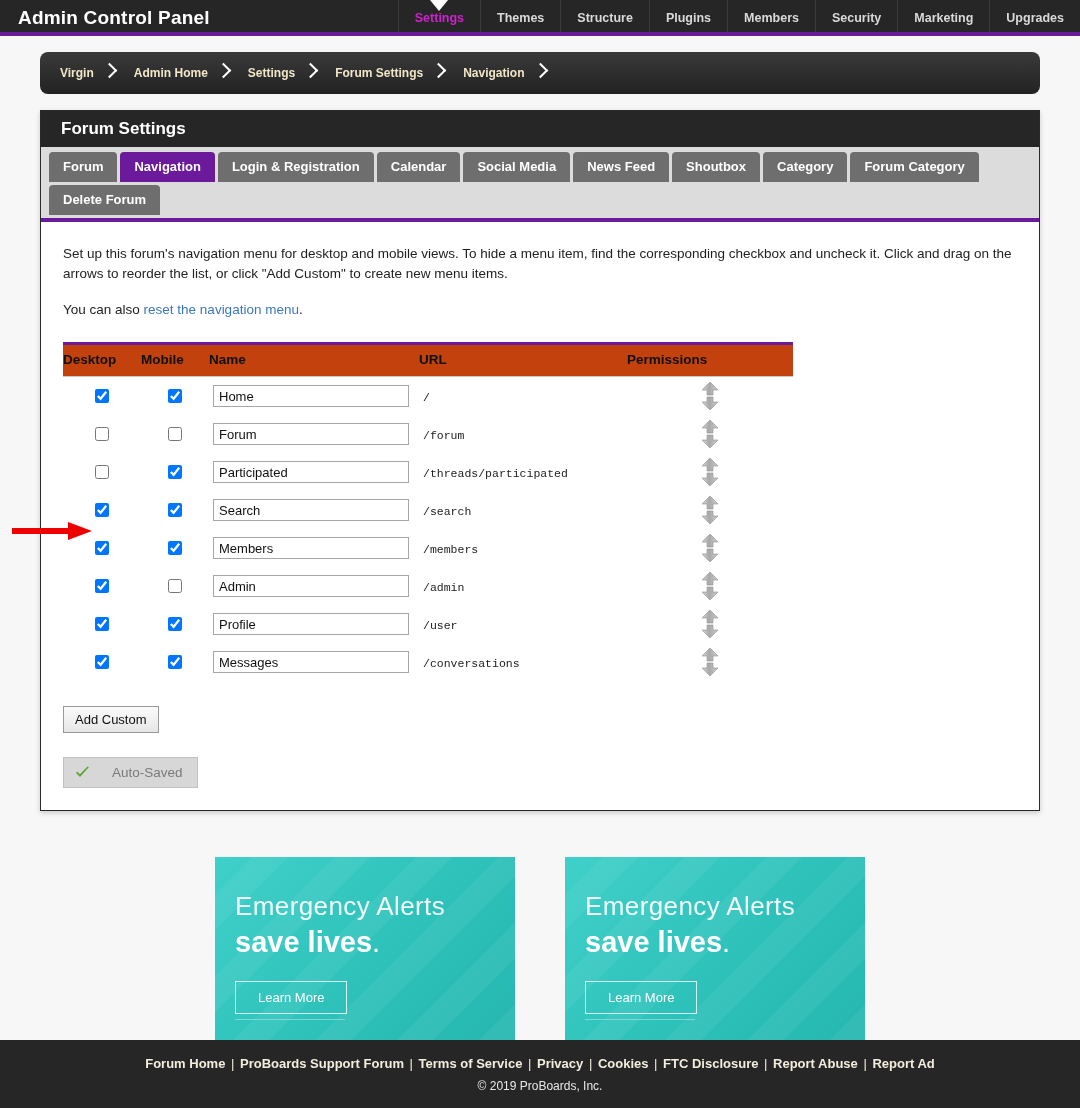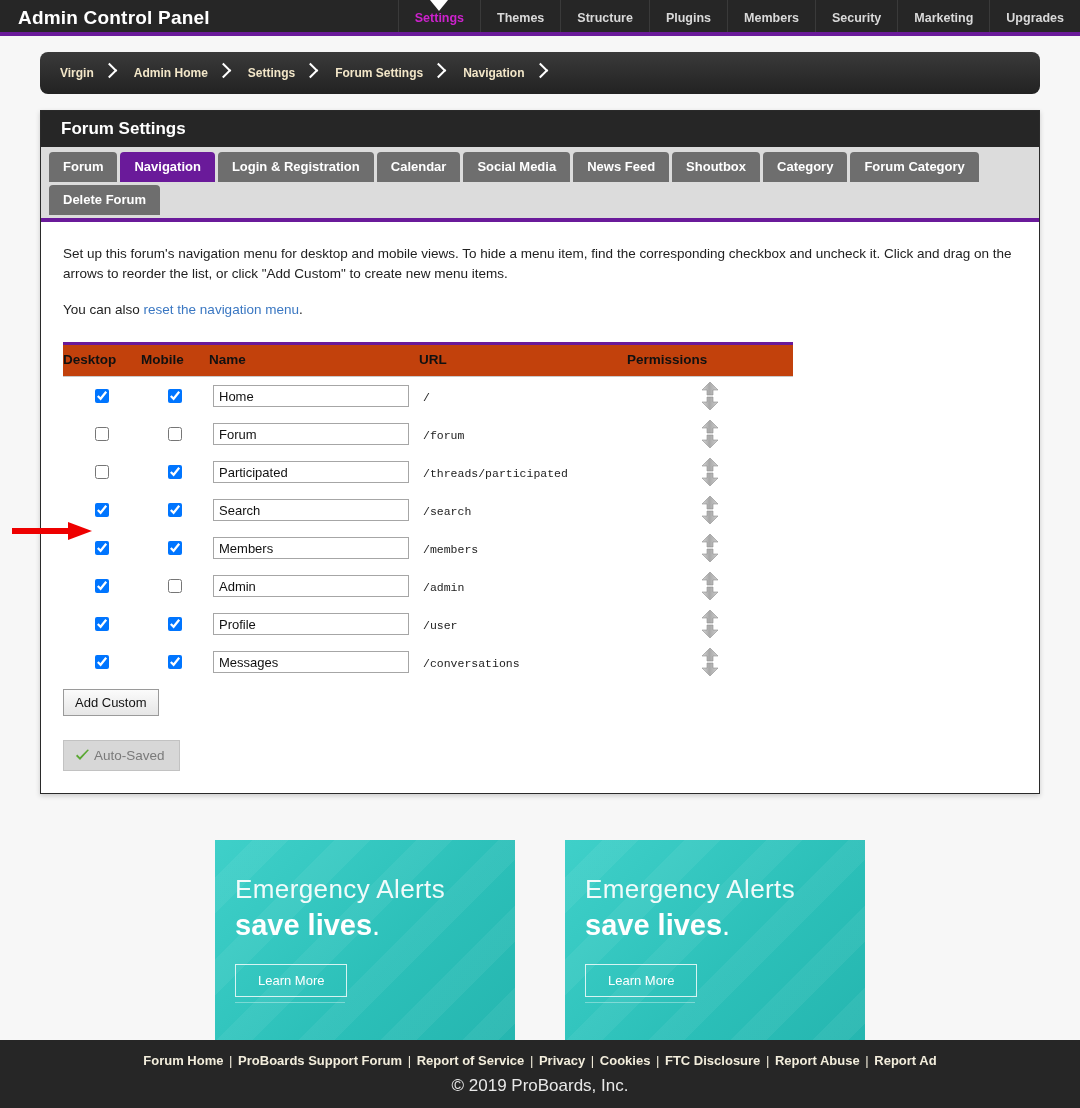--- a/index.html
+++ b/index.html
@@ -192,36 +192,36 @@
     font-size: 11.5px;
     color: #222222;
   }
   .sortarrow {
     display: block;
     margin: 0 auto;
     cursor: grab;
   }
 
   .addcustom {
-    margin-top: 8px;
+    margin-top: 25px;
     margin-left: 0;
     font-family: "Liberation Sans", sans-serif;
     font-size: 13px;
     color: #111111;
     background: linear-gradient(#fbfbfb, #e6e6e6);
     border: 1px solid #9a9a9a;
     padding: 5px 11px;
     cursor: pointer;
   }
 
   .autosaved {
     margin-top: 24px;
     display: inline-flex;
     align-items: center;
-    gap: 4px;
+    gap: 22px;
     background: #d7d7d7;
     border: 1px solid #c2c2c2;
     color: #7a7a7a;
     font-size: 13.5px;
     padding: 7px 14px 7px 11px;
     cursor: default;
   }
 
   
   .ads {
@@ -308,21 +308,21 @@
     justify-content: center;
     gap: 8px;
   }
   .footer-links {
     color: #f2eddc;
     font-size: 13px;
     font-weight: bold;
   }
   .footer-links a { color: #f2eddc; text-decoration: none; cursor: pointer; }
   .footer-links .sep { font-weight: normal; padding: 0 2px; }
-  .footer-copy { color: #e8e8e8; font-size: 17px; text-align: center; }
+  .footer-copy { color: #e8e8e8; font-size: 12px; text-align: center; }
 
   
   .red-arrow {
     position: absolute;
     left: 10px; top: 520px;
     width: 92px; height: 22px;
     pointer-events: none;
   }
 </style>
 </head>
@@ -614,15 +614,15 @@
         </div>
       </div></div>
   </div>
 
 <svg class="red-arrow" viewBox="0 0 92 22">
   <line x1="2" y1="11" x2="64" y2="11" stroke="#ee0000" stroke-width="6"></line>
   <polygon points="58,2 82,11 58,20" fill="#ee0000"></polygon>
 </svg>
 
 <div class="footer">
-  <div class="footer-links"><a>Forum Home</a><span class="sep"> | </span><a>ProBoards Support Forum</a><span class="sep"> | </span><a>Report of Service</a><span class="sep"> | </span><a>Privacy</a><span class="sep"> | </span><a>Cookies</a><span class="sep"> | </span><a>FTC Disclosure</a><span class="sep"> | </span><a>Report Abuse</a><span class="sep"> | </span><a>Report Ad</a></div>
+  <div class="footer-links"><a>Forum Home</a><span class="sep"> | </span><a>ProBoards Support Forum</a><span class="sep"> | </span><a>Terms of Service</a><span class="sep"> | </span><a>Privacy</a><span class="sep"> | </span><a>Cookies</a><span class="sep"> | </span><a>FTC Disclosure</a><span class="sep"> | </span><a>Report Abuse</a><span class="sep"> | </span><a>Report Ad</a></div>
   <div class="footer-copy">© 2019 ProBoards, Inc.</div>
 </div>
 
 </body></html>

